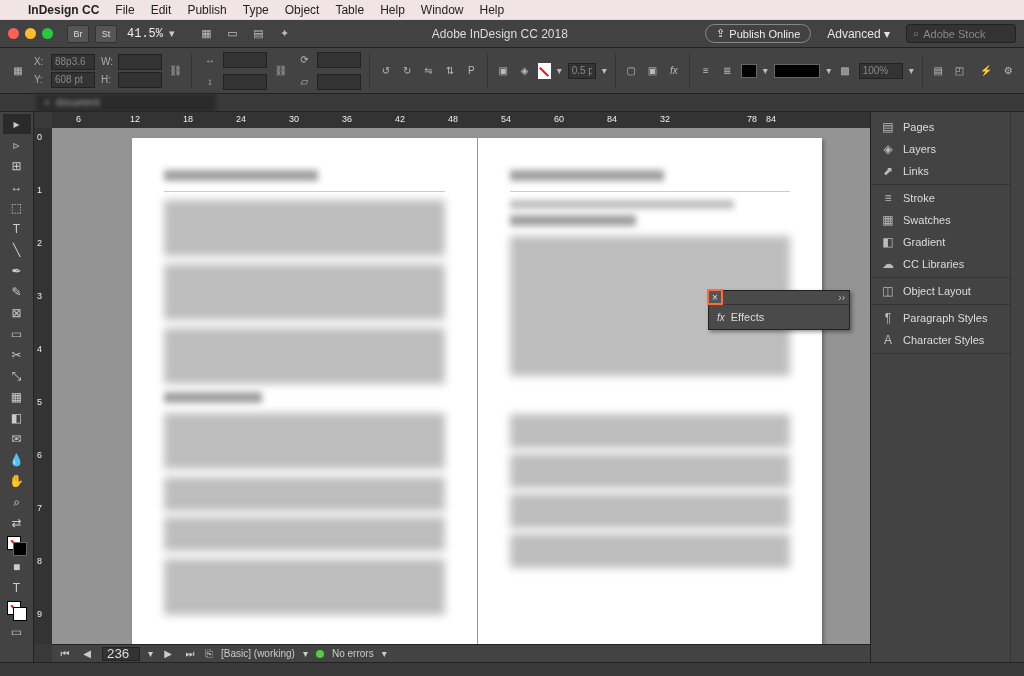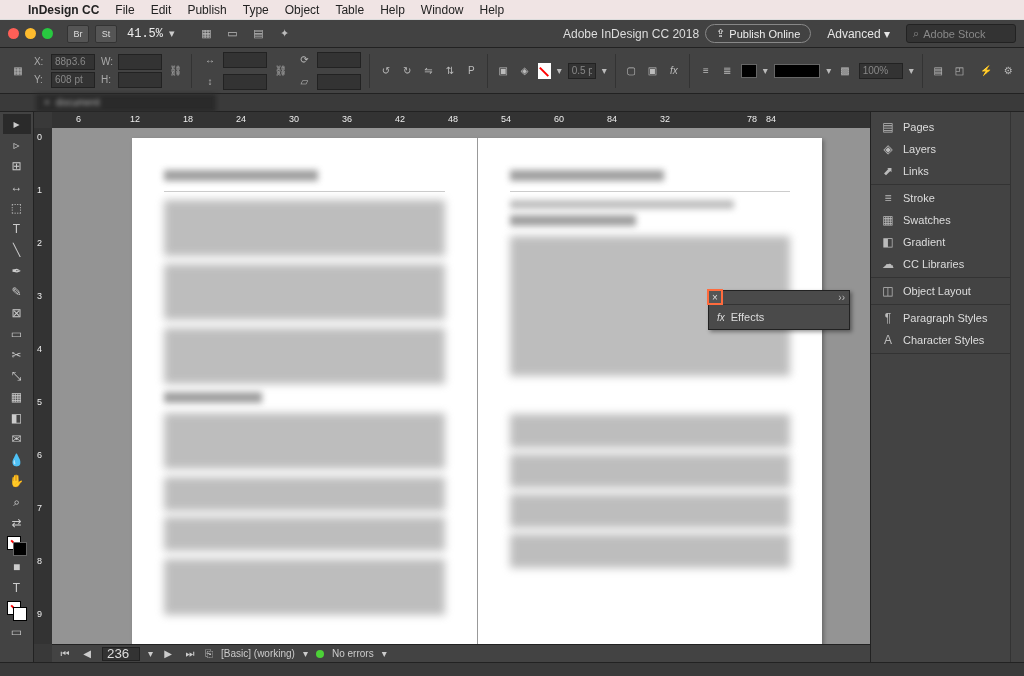--- a/index.html
+++ b/index.html
@@ -13,21 +13,21 @@
 
   
   .app-bar { height: 28px; background: #424242; display: flex; align-items: center; padding: 0 8px; gap: 6px; border-bottom: 1px solid #222; }
   .traffic { display: flex; gap: 6px; margin-right: 8px; }
   .traffic span { width: 11px; height: 11px; border-radius: 50%; display: inline-block; }
   .tr-close { background: #ff5f57; }
   .tr-min { background: #febc2e; }
   .tr-max { background: #28c840; }
   .app-bar .sq-btn { width: 22px; height: 18px; background: #555; border: 1px solid #333; border-radius: 2px; display: flex; align-items: center; justify-content: center; font-size: 9px; color: #ddd; }
   .zoom { color: #eee; font-size: 12px; margin-left: 4px; font-family: Liberation Mono, monospace; }
-  .app-bar .title { flex: 1; text-align: right; color: #ddd; font-size: 12px; }
+  .app-bar .title { flex: 1; text-align: center; color: #ddd; font-size: 12px; }
   .publish { border: 1px solid #888; border-radius: 12px; padding: 2px 10px; color: #eee; font-size: 11px; display: flex; align-items: center; gap: 4px; }
   .advanced { color: #e5e5e5; font-size: 12px; margin: 0 10px; }
   .search-box { background: #333; border: 1px solid #222; border-radius: 3px; padding: 2px 6px; color: #888; font-size: 11px; width: 110px; display: flex; align-items: center; gap: 4px; }
 
   
   .control-bar { height: 46px; background: #434343; border-bottom: 1px solid #222; display: flex; align-items: center; padding: 0 8px; gap: 6px; font-size: 10px; color: #bbb; }
   .ctrl-group { display: flex; flex-direction: column; gap: 2px; }
   .ctrl-row { display: flex; align-items: center; gap: 3px; }
   .ctrl-label { width: 14px; color: #aaa; }
   .ctrl-input { background: #333; border: 1px solid #222; color: #888; font-size: 10px; padding: 1px 3px; width: 44px; height: 16px; }

